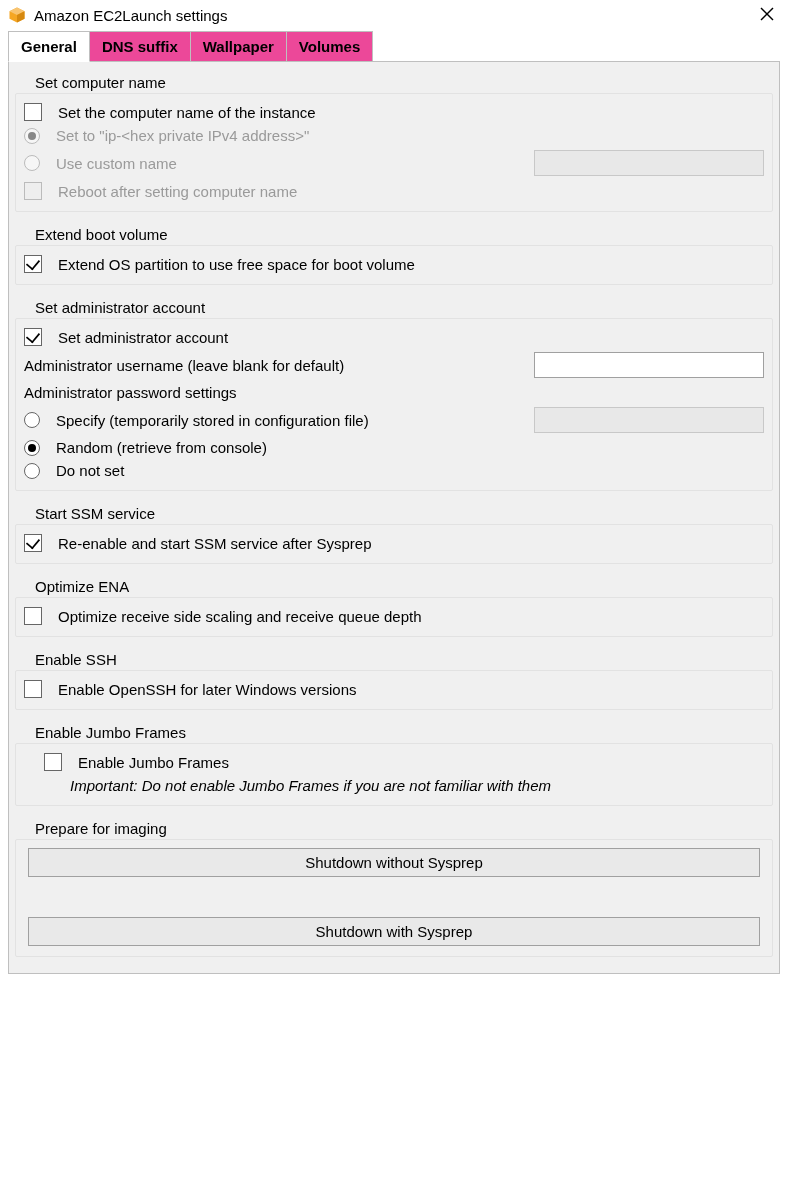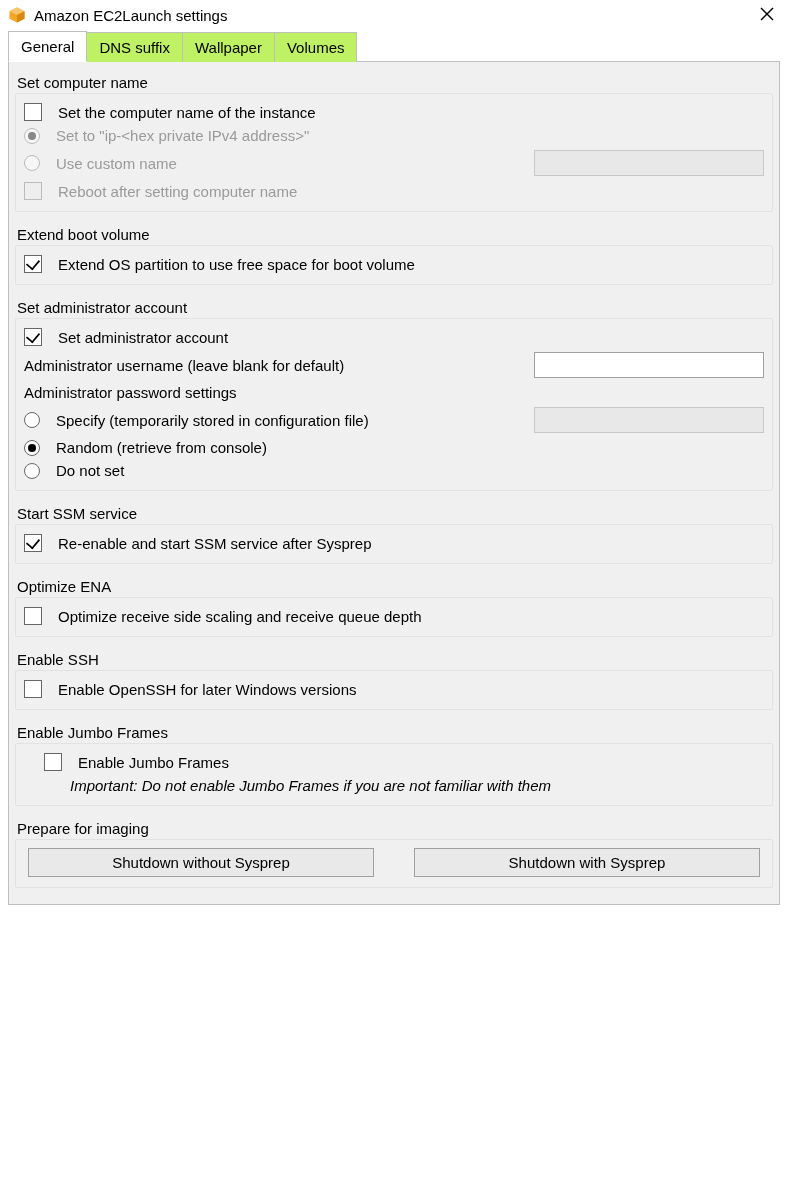--- a/index.html
+++ b/index.html
@@ -31,29 +31,30 @@
     line-height: 1;
   }
   .app-icon {
     width: 18px; height: 18px;
   }
   .window-body {
     padding: 0 8px 8px 8px;
   }
   .tab-row {
     display: flex;
-    align-items: flex-end;
+    align-items: flex-start;
     border-bottom: 1px solid #bfbfbf;
     margin-bottom: -1px;
+    font-weight: bold;
   }
   .tab {
     padding: 6px 12px;
     border: 1px solid #bfbfbf;
     border-bottom: none;
-    background: #bef264;
+    background: #ec4899;
     font-size: 15px;
     cursor: pointer;
     position: relative;
     top: 1px;
     margin-right: -1px;
   }
   .tab.active {
     background: #fff;
     border-bottom: 1px solid #fff;
     z-index: 2;
@@ -62,21 +63,21 @@
     border: 1px solid #bfbfbf;
     border-top: 1px solid #bfbfbf;
     background: #f0f0f0;
     padding: 4px 6px 12px 6px;
   }
   .group {
     margin: 8px 0 14px 0;
   }
   .group-title {
     font-size: 15px;
-    margin: 2px 0 2px 2px;
+    margin: 2px 0 2px 20px;
   }
   .group-inner {
     border: 1px solid #e2e2e2;
     background: #f0f0f0;
     padding: 6px 8px 8px 8px;
     border-radius: 2px;
   }
   .row {
     display: flex;
     align-items: center;
@@ -158,20 +159,21 @@
     cursor: pointer;
     text-align: center;
   }
   .btn.wide {
     flex: 1;
   }
   .button-row {
     display: flex;
     gap: 40px;
     padding: 2px 4px;
+    flex-direction: column;
   }
   .footer {
     display: flex;
     justify-content: flex-end;
     gap: 18px;
     padding: 18px 14px 0 0;
   }
   .footer .btn {
     min-width: 78px;
     padding: 4px 14px;

